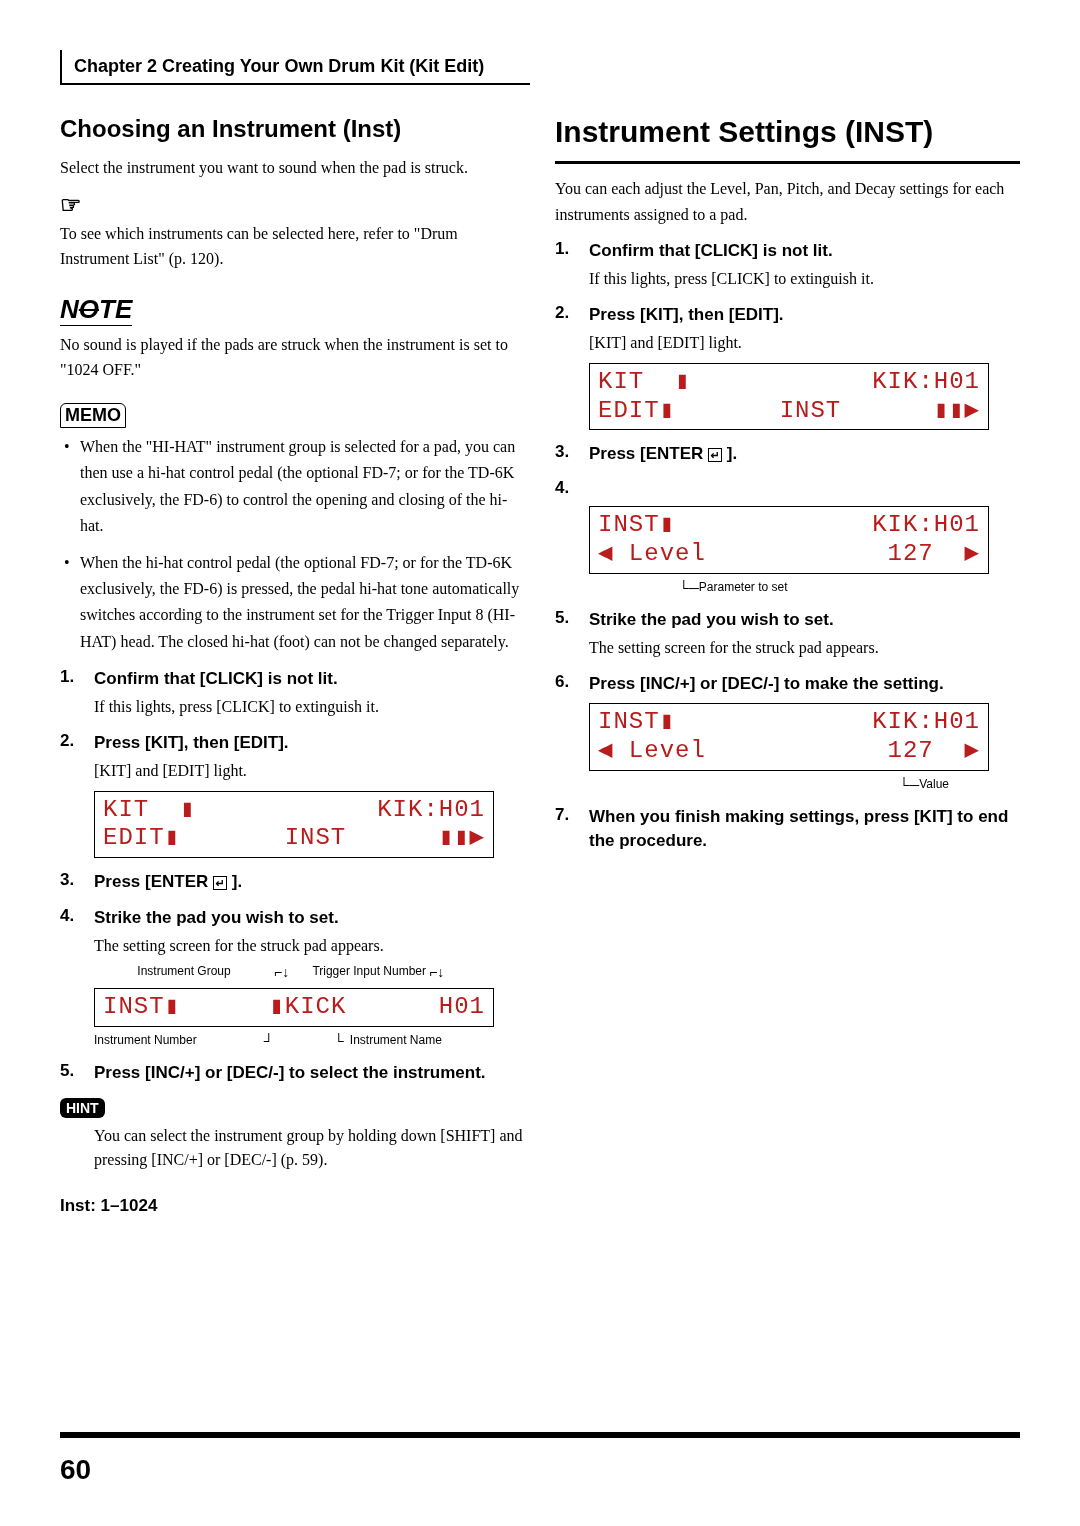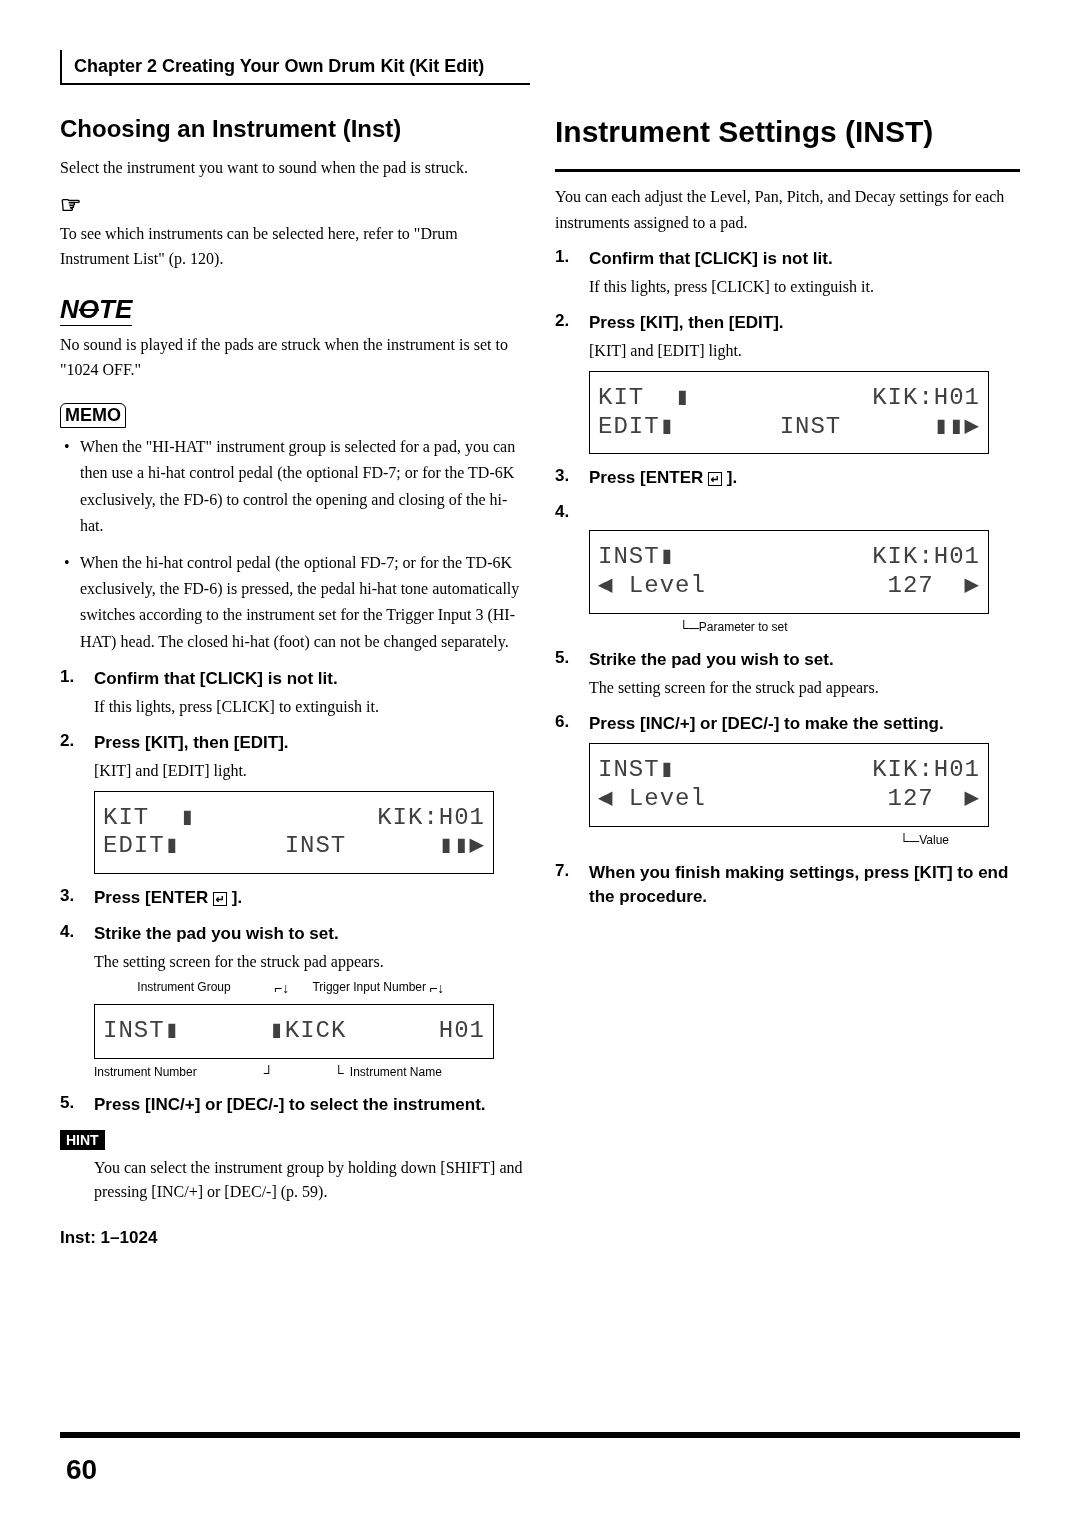--- a/index.html
+++ b/index.html
@@ -31,21 +31,21 @@
     }
     .section-title {
       font-size: 24px;
       font-weight: bold;
       margin-bottom: 12px;
     }
     .main-title {
       font-size: 30px;
       font-weight: bold;
       border-bottom: 3px solid #000;
-      padding-bottom: 20px;
+      padding-bottom: 12px;
       margin-bottom: 12px;
     }
     .body-text {
       font-family: Georgia, 'Times New Roman', serif;
       font-size: 16px;
       line-height: 1.6;
       margin-bottom: 10px;
     }
     .ref-icon {
       font-size: 24px;
@@ -71,20 +71,21 @@
       border-top-right-radius: 6px;
     }
     .hint-icon {
       background: #000;
       color: #fff;
       font-weight: bold;
       font-size: 14px;
       padding: 2px 6px;
       display: inline-block;
       margin: 10px 0 6px 0;
+      border-radius: 6px;
     }
     .bullet-list {
       list-style: none;
       padding-left: 20px;
     }
     .bullet-list li {
       position: relative;
       font-family: Georgia, 'Times New Roman', serif;
       font-size: 16px;
       line-height: 1.65;
@@ -114,41 +115,41 @@
       font-family: Georgia, 'Times New Roman', serif;
       font-size: 16px;
       line-height: 1.5;
       margin-left: 34px;
       margin-bottom: 6px;
     }
     .lcd {
       border: 1px solid #000;
       margin: 8px 0 6px 34px;
       width: 400px;
-      padding: 12px 8px;
+      padding: 4px 8px;
       font-family: 'Courier New', monospace;
       font-size: 24px;
       letter-spacing: 1px;
       line-height: 1.2;
-      color: #404040;
+      color: #b91c1c;
     }
     .lcd-row { display: flex; justify-content: space-between; white-space: pre; }
     .lcd-label-row { display: flex; font-size: 12px; font-family: Arial; margin: 2px 0 4px 34px; width: 400px; }
     .lcd-label { text-align: center; }
     .lcd-sub-row { display: flex; font-size: 12px; font-family: Arial; margin: 2px 0 6px 34px; width: 400px; }
     .annot-arrow { font-size: 14px; }
     .value-range {
       font-weight: bold;
       font-size: 17px;
       margin-top: 24px;
     }
     .page-num {
       position: absolute;
       bottom: 40px;
-      left: 66px;
+      left: 60px;
       font-size: 28px;
       font-weight: bold;
     }
     .footer-line {
       position: absolute;
       bottom: 88px;
       left: 60px;
       width: 960px;
       height: 6px;
       background: #000;
@@ -176,21 +177,21 @@
 
     <div class="ref-icon">☞</div>
     <div class="body-text">To see which instruments can be selected here, refer to "Drum Instrument List" (p. 120).</div>
 
     <div class="note-icon">N<span style="text-decoration:line-through">O</span>TE</div>
     <div class="body-text">No sound is played if the pads are struck when the instrument is set to "1024 OFF."</div>
 
     <div class="memo-icon">MEMO</div>
     <ul class="bullet-list">
       <li>When the "HI-HAT" instrument group is selected for a pad, you can then use a hi-hat control pedal (the optional FD-7; or for the TD-6K exclusively, the FD-6) to control the opening and closing of the hi-hat.</li>
-      <li>When the hi-hat control pedal (the optional FD-7; or for the TD-6K exclusively, the FD-6) is pressed, the pedal hi-hat tone automatically switches according to the instrument set for the Trigger Input 3 (HI-HAT) head. The closed hi-hat (foot) can not be changed separately.</li>
+      <li>When the hi-hat control pedal (the optional FD-7; or for the TD-6K exclusively, the FD-6) is pressed, the pedal hi-hat tone automatically switches according to the instrument set for the Trigger Input 8 (HI-HAT) head. The closed hi-hat (foot) can not be changed separately.</li>
     </ul>
 
     <div class="step">
       <span class="step-num">1.</span>
       <span class="step-text">Confirm that [CLICK] is not lit.</span>
     </div>
     <div class="step-body">If this lights, press [CLICK] to extinguish it.</div>
 
     <div class="step">
       <span class="step-num">2.</span>

